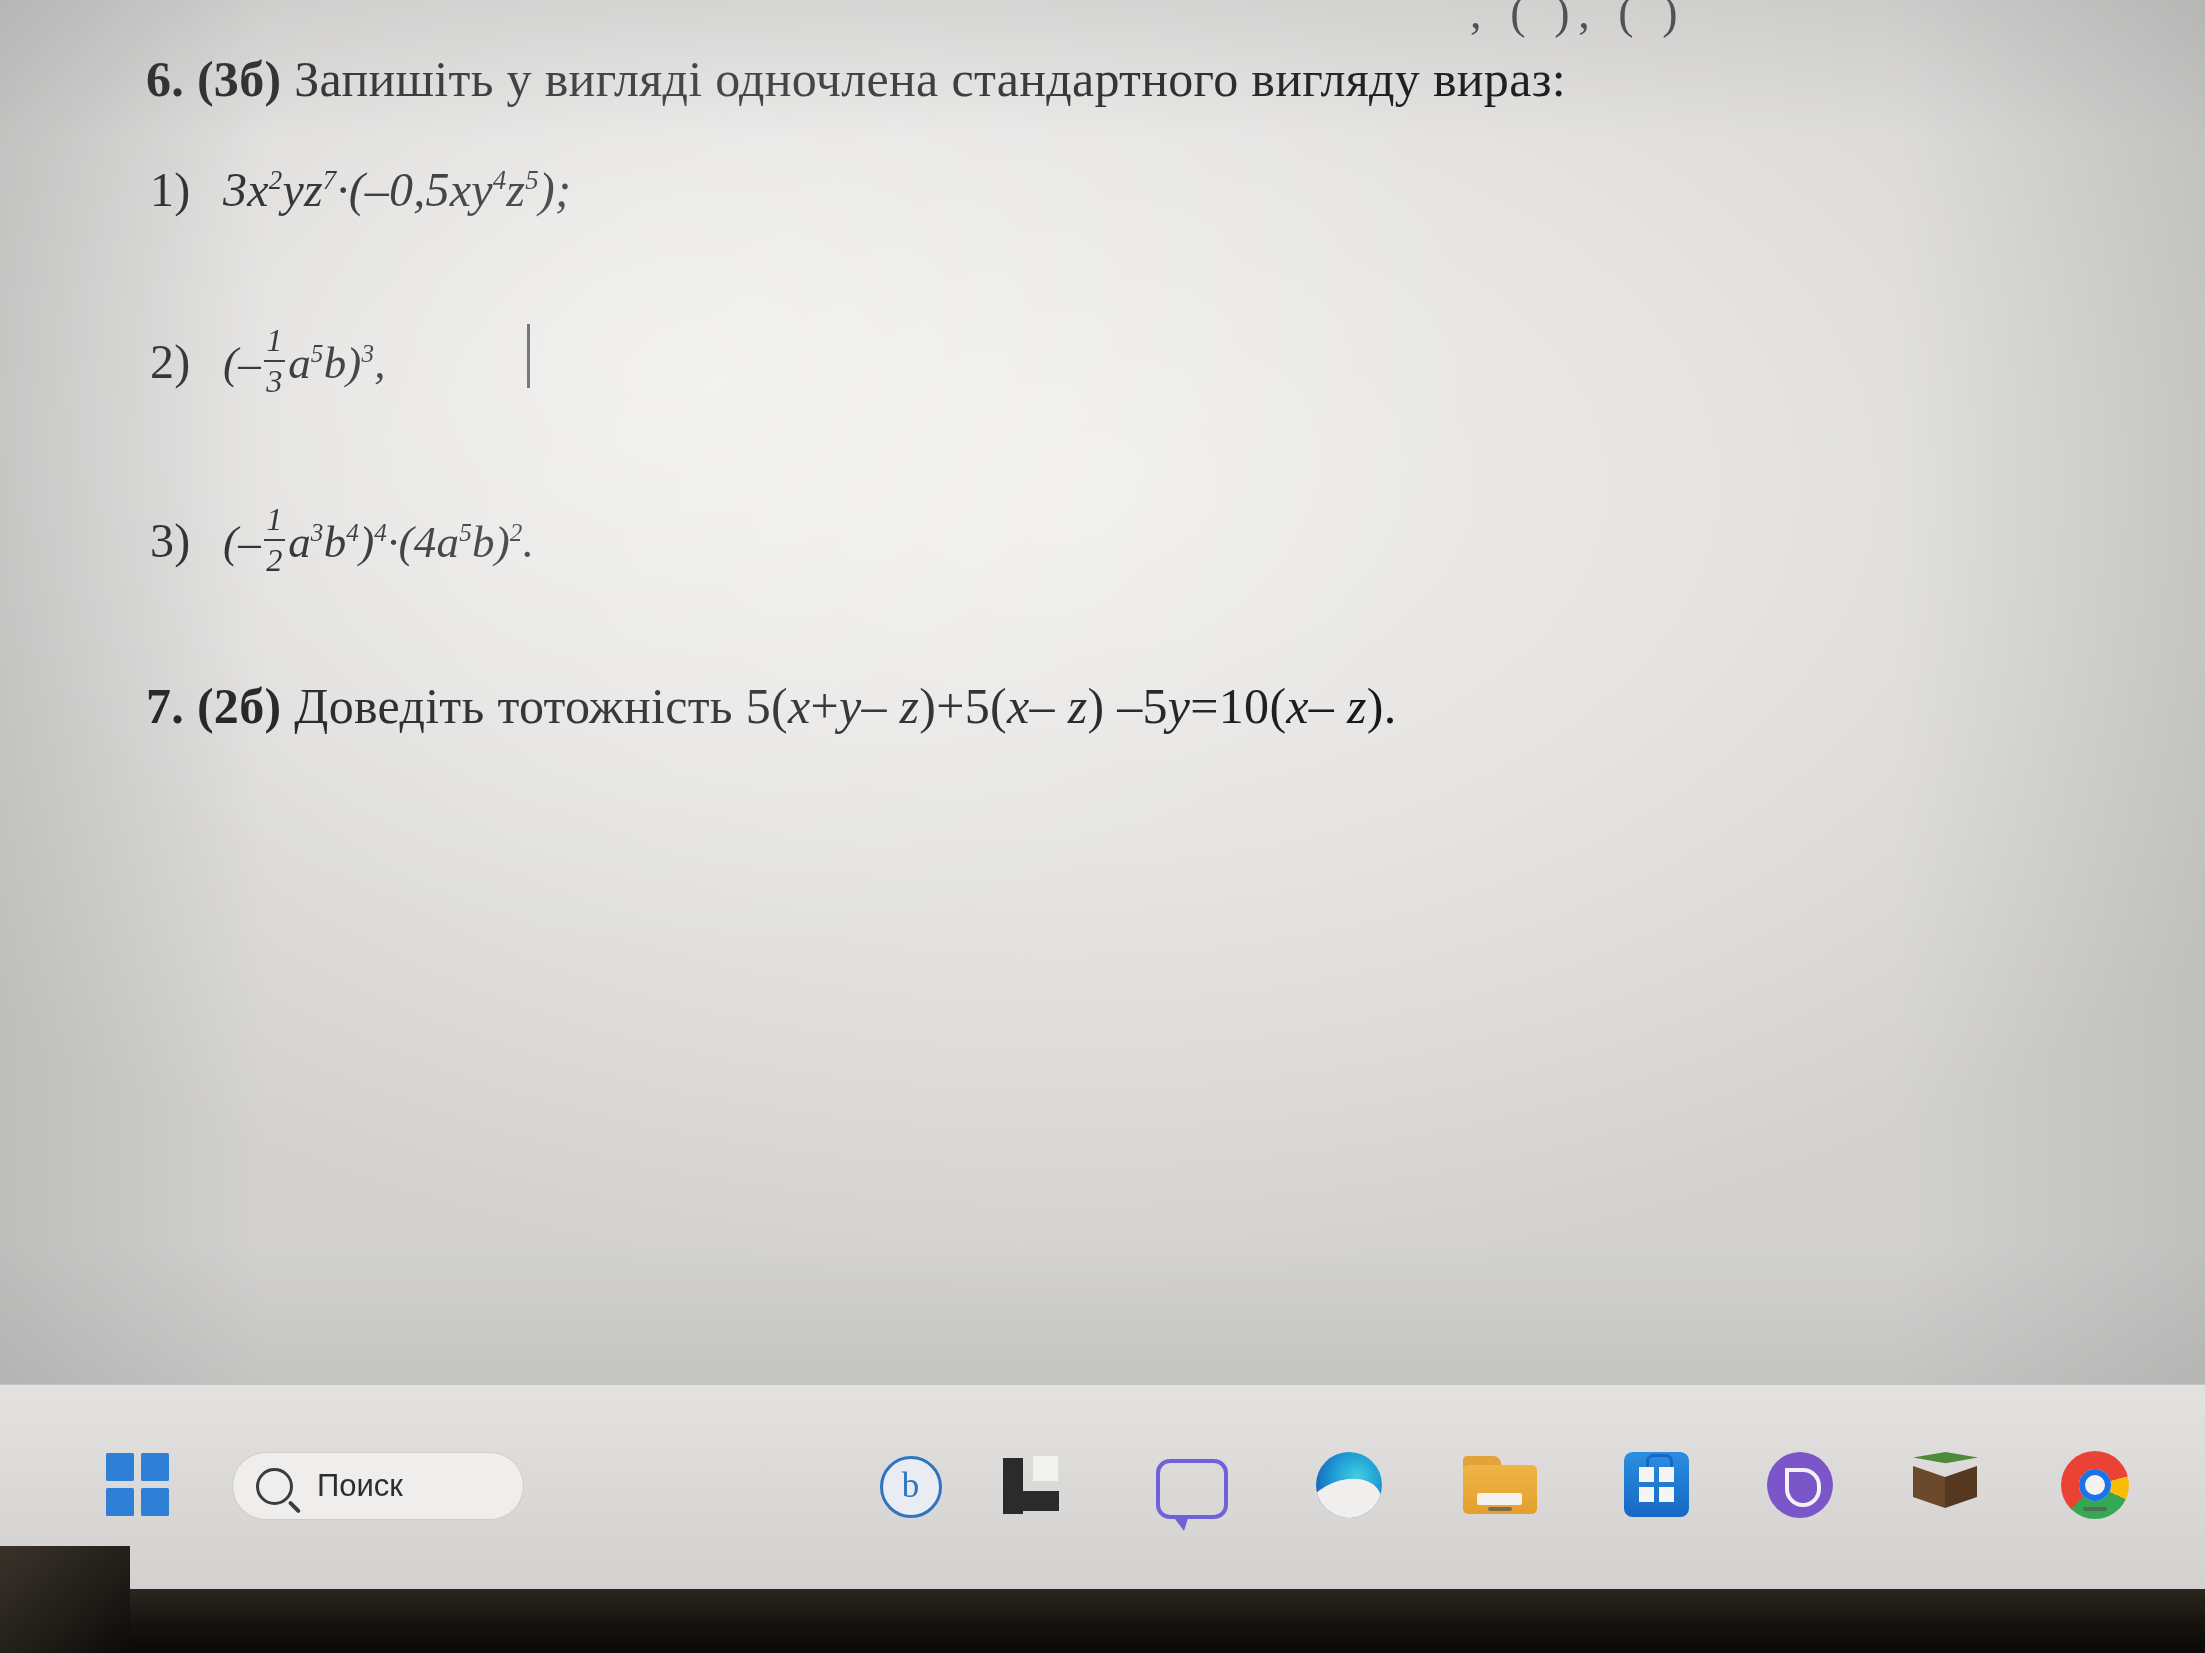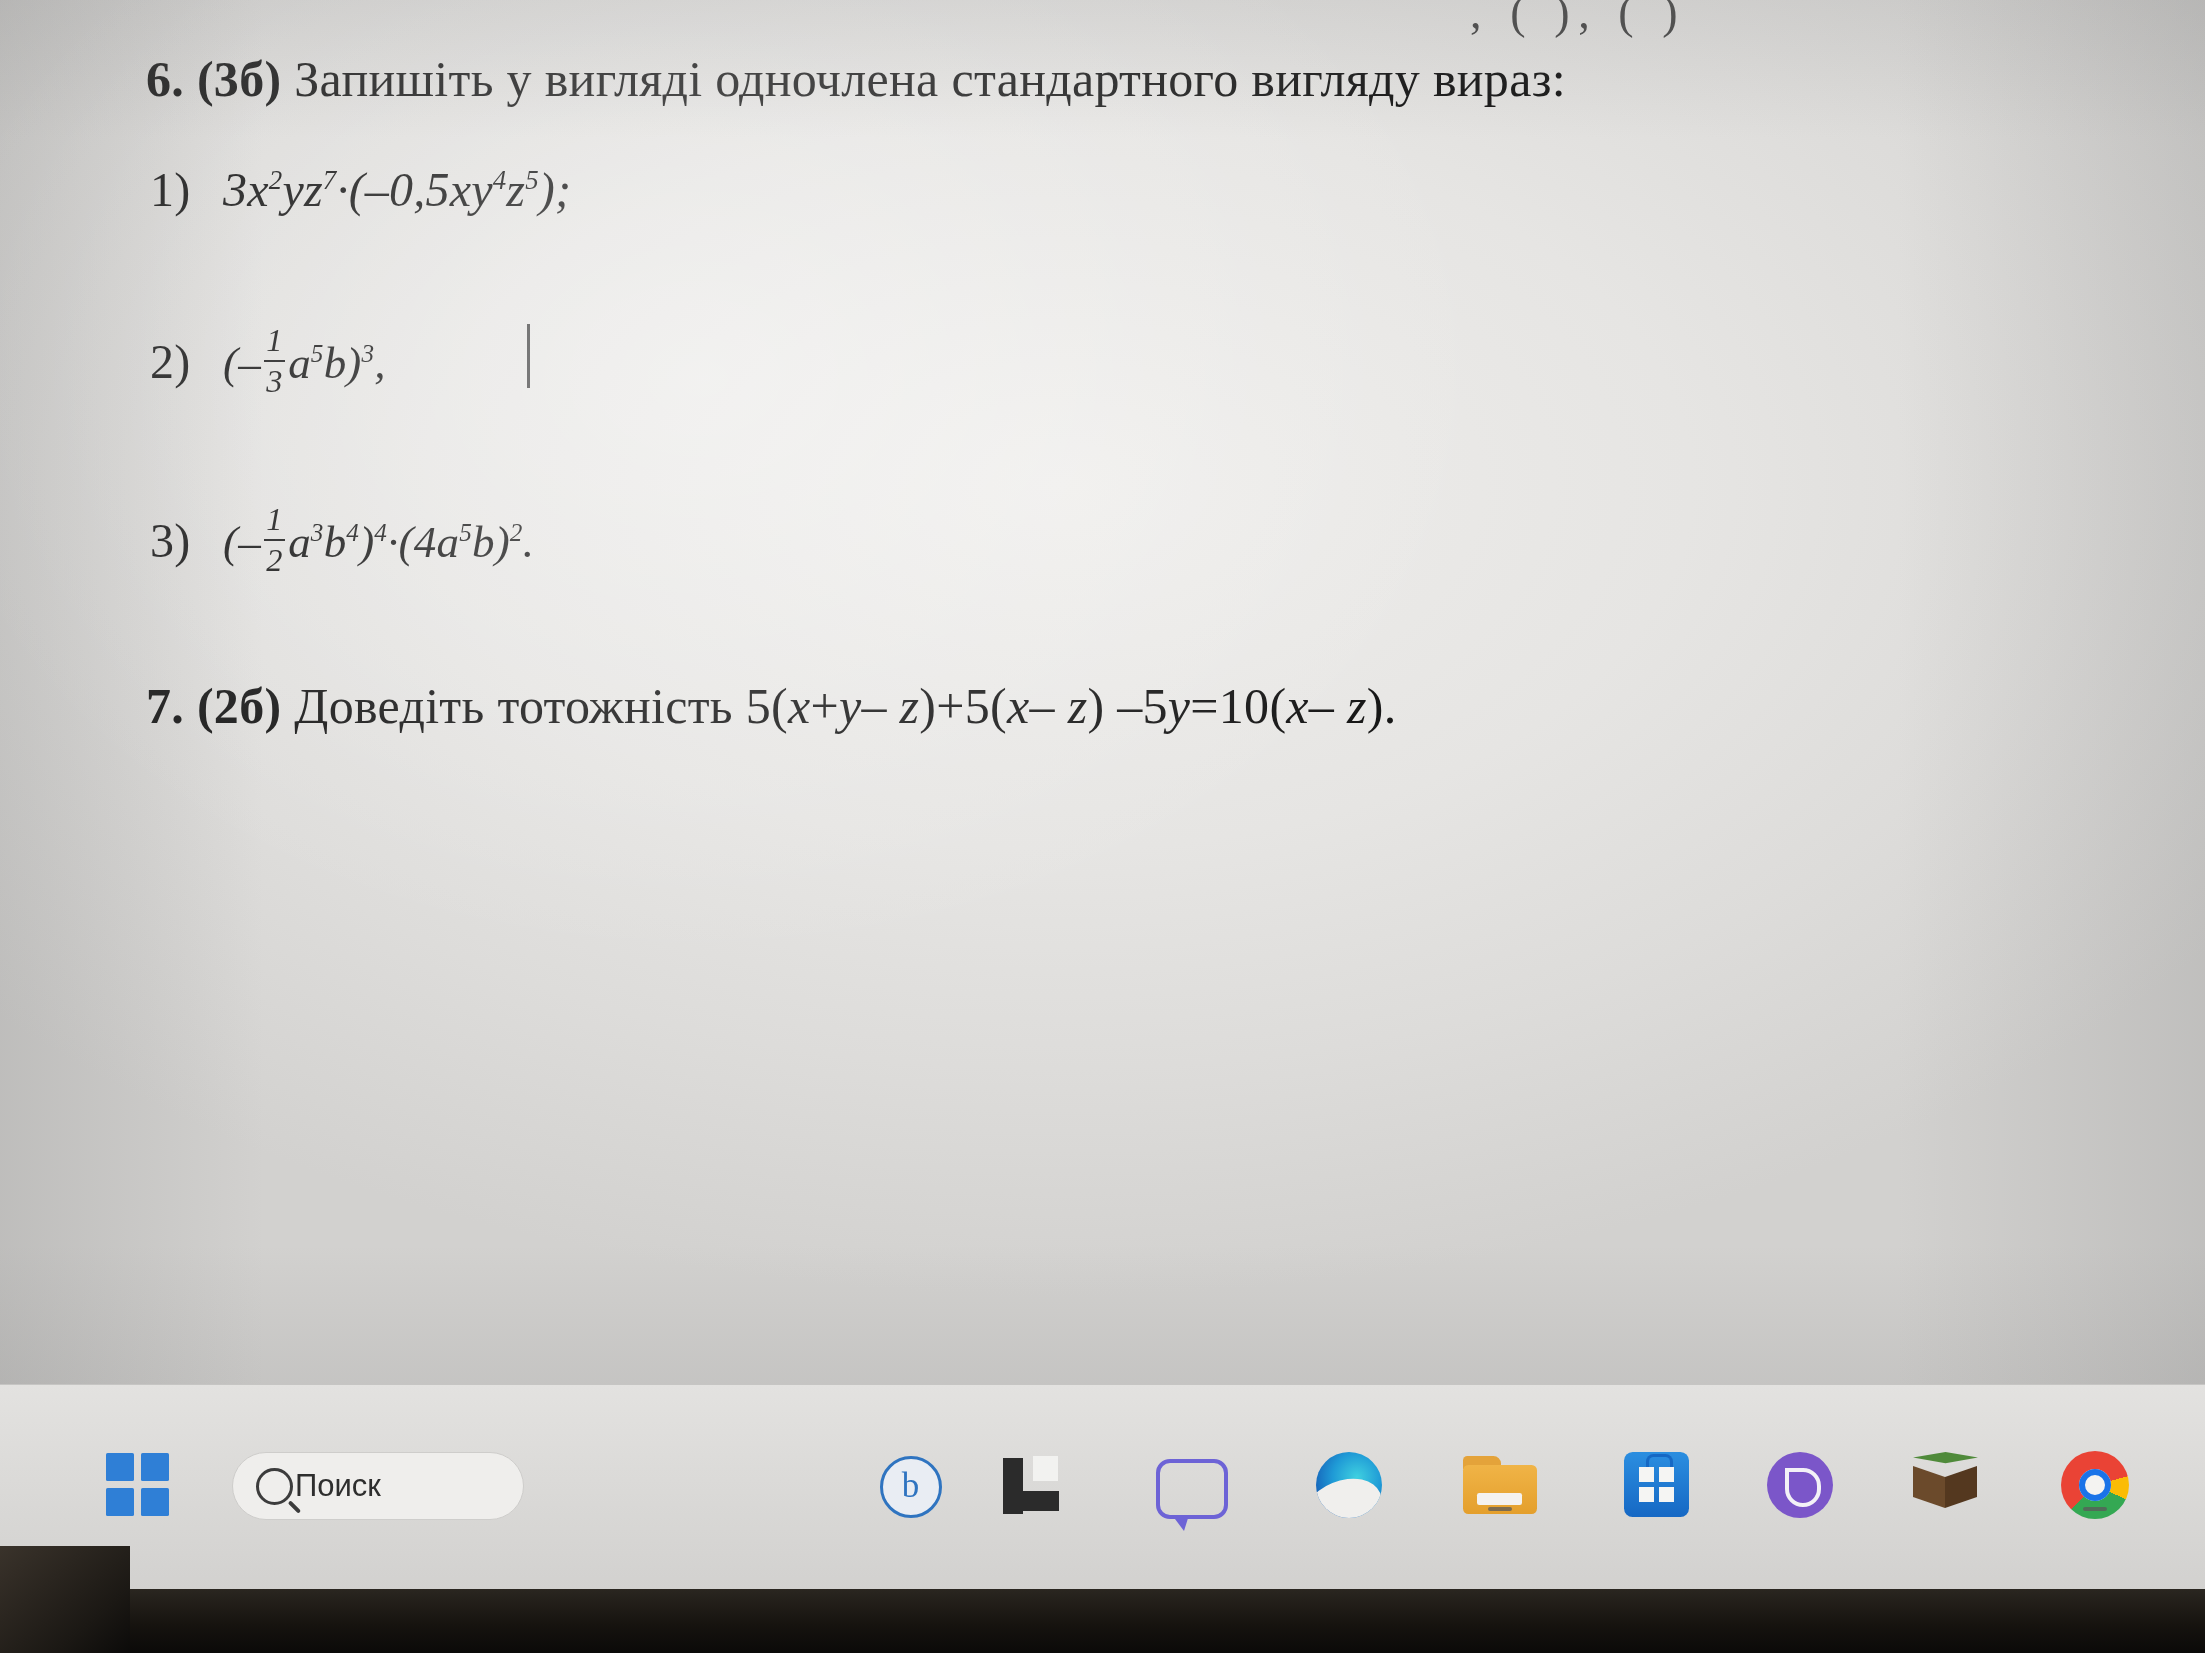--- a/index.html
+++ b/index.html
@@ -174,21 +174,21 @@
   #search-pill .mag::after {
     content: "";
     position: absolute;
     right: -12px; bottom: -7.6px;
     width: 15px; height: 3.8px;
     background: #3c3c3c;
     transform: rotate(45deg);
     border-radius: 2.2px;
   }
   #search-text {
-    margin-left: 2px;
+    margin-left: 24px;
     font-family: "Liberation Sans", sans-serif;
     font-size: 31px;
     color: #2e2e2e;
   }
 
   .bing {
     width: 56px; height: 56px; margin: 12.4px auto;
     border: 3.2px solid #2f74c0;
     border-radius: 50%;
     color: #2f74c0;

